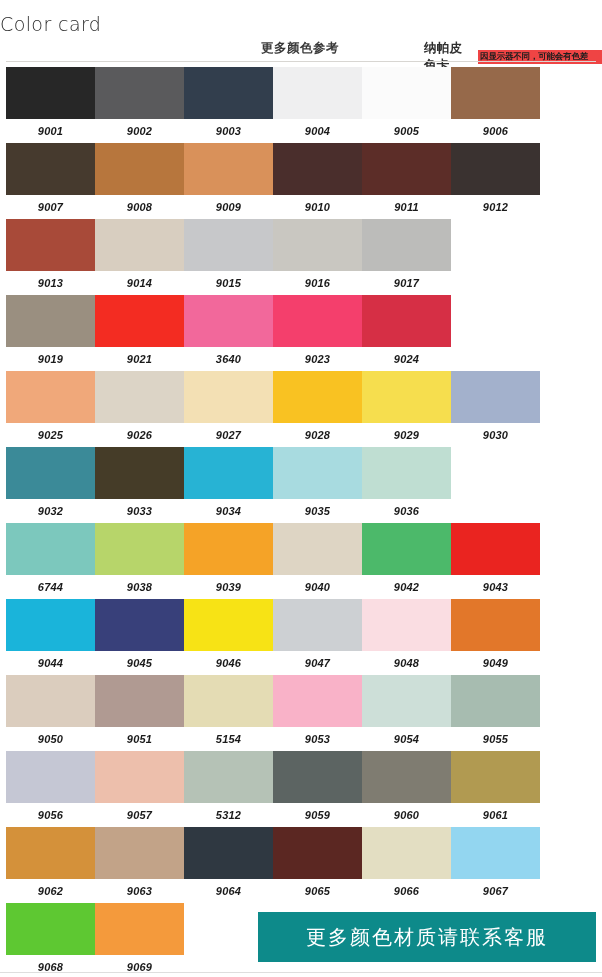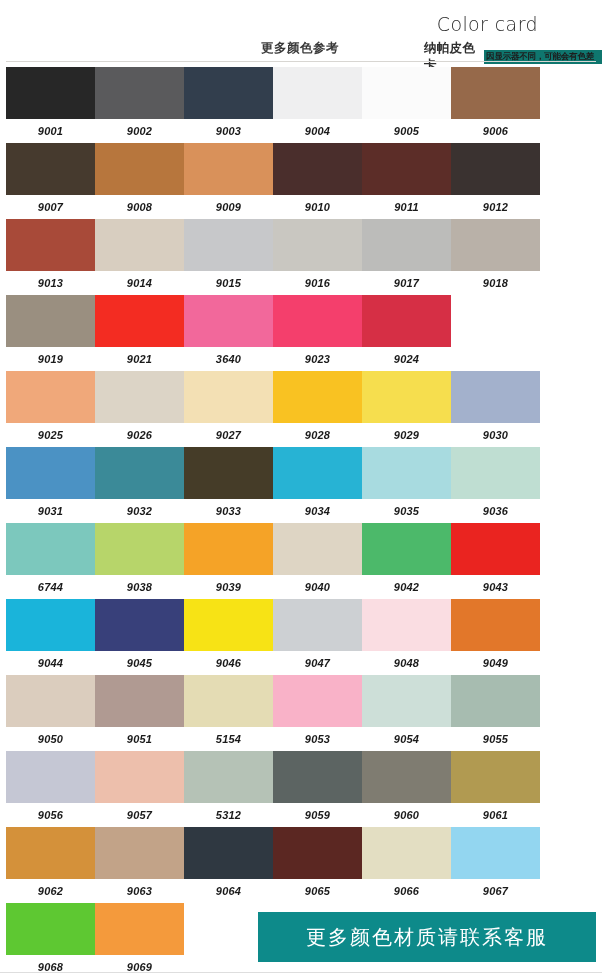--- a/index.html
+++ b/index.html
@@ -22,21 +22,21 @@
   .header {
     position: relative;
     height: 62px;
     background: #ffffff;
   }
   .title {
     position: absolute;
     top: 13px;
     left: 0;
     width: 538px;
-    text-align: right;
+    text-align: left;
     font-size: 19px;
     font-weight: 300;
     letter-spacing: 0.4px;
     color: #2b2b2b;
     font-family: "DejaVu Sans", "Liberation Sans", sans-serif;
   }
   .subtitle {
     position: absolute;
     top: 40px;
     left: 261px;
@@ -56,22 +56,22 @@
   .brand-label {
     font-size: 12.5px;
     font-weight: bold;
     color: #2f2f2f;
     letter-spacing: 0.3px;
   }
   .disclaimer {
     font-size: 8.5px;
     font-weight: bold;
     color: #1d1d1d;
-    background: #0f766e;
-    padding: 1px 8px 2px 2px;
+    background: #ef4444;
+    padding: 1px 14px 2px 2px;
     letter-spacing: -0.2px;
     line-height: 11px;
     white-space: nowrap;
   }
   .rule {
     position: absolute;
     top: 61px;
     left: 6px;
     width: 590px;
     height: 1px;
@@ -219,24 +219,20 @@
           <div class="code">9015</div>
         </div>
         <div class="cell">
           <div class="swatch" style="background: rgb(201, 199, 193);"></div>
           <div class="code">9016</div>
         </div>
         <div class="cell">
           <div class="swatch" style="background: rgb(188, 188, 186);"></div>
           <div class="code">9017</div>
         </div>
-        <div class="cell">
-          <div class="swatch" style="background: rgb(185, 177, 168);"></div>
-          <div class="code">9018</div>
-        </div>
       </div>
       <div class="row">
         <div class="cell">
           <div class="swatch" style="background: rgb(154, 143, 128);"></div>
           <div class="code">9019</div>
         </div>
         <div class="cell">
           <div class="swatch" style="background: rgb(243, 44, 34);"></div>
           <div class="code">9021</div>
         </div>
@@ -273,24 +269,20 @@
         <div class="cell">
           <div class="swatch" style="background: rgb(246, 222, 78);"></div>
           <div class="code">9029</div>
         </div>
         <div class="cell">
           <div class="swatch" style="background: rgb(163, 177, 204);"></div>
           <div class="code">9030</div>
         </div>
       </div>
       <div class="row">
-        <div class="cell">
-          <div class="swatch" style="background: rgb(75, 146, 196);"></div>
-          <div class="code">9031</div>
-        </div>
         <div class="cell">
           <div class="swatch" style="background: rgb(59, 138, 152);"></div>
           <div class="code">9032</div>
         </div>
         <div class="cell">
           <div class="swatch" style="background: rgb(69, 60, 40);"></div>
           <div class="code">9033</div>
         </div>
         <div class="cell">
           <div class="swatch" style="background: rgb(39, 179, 212);"></div>

